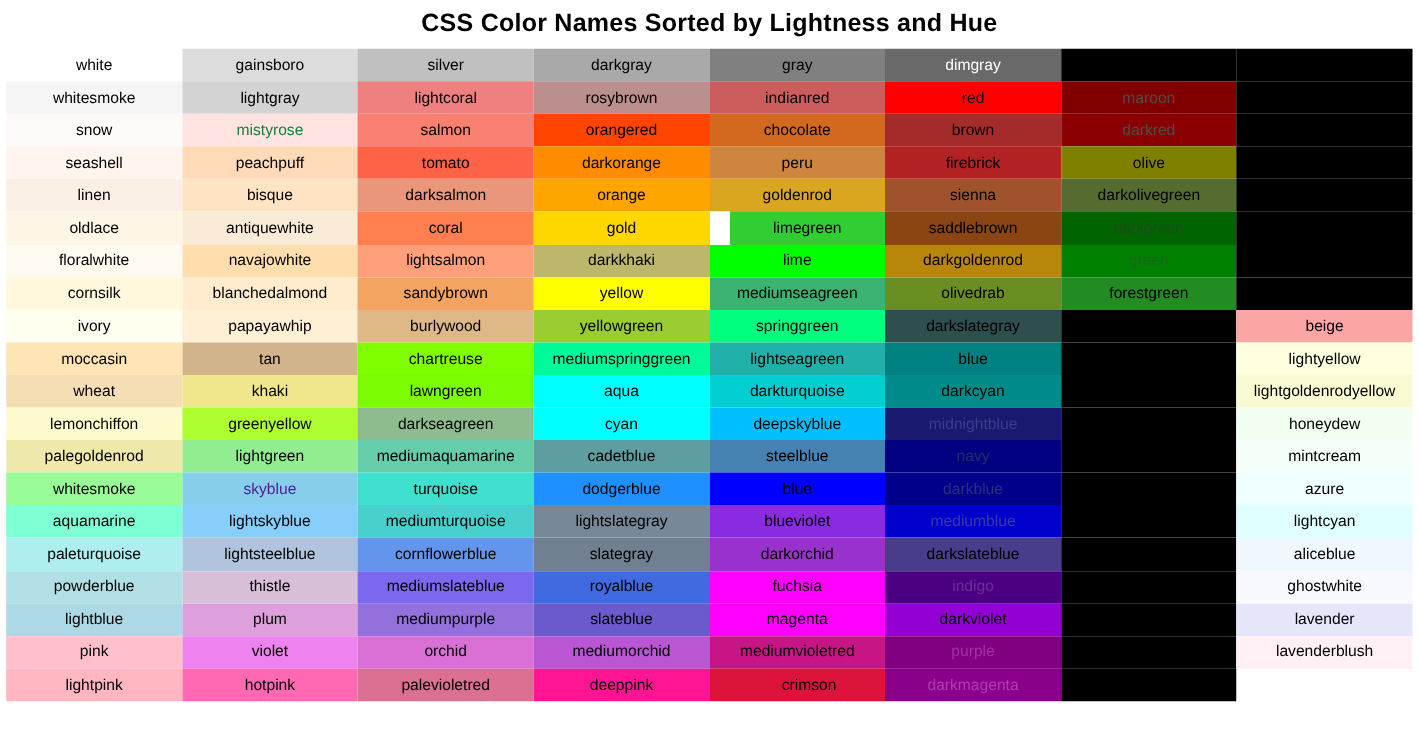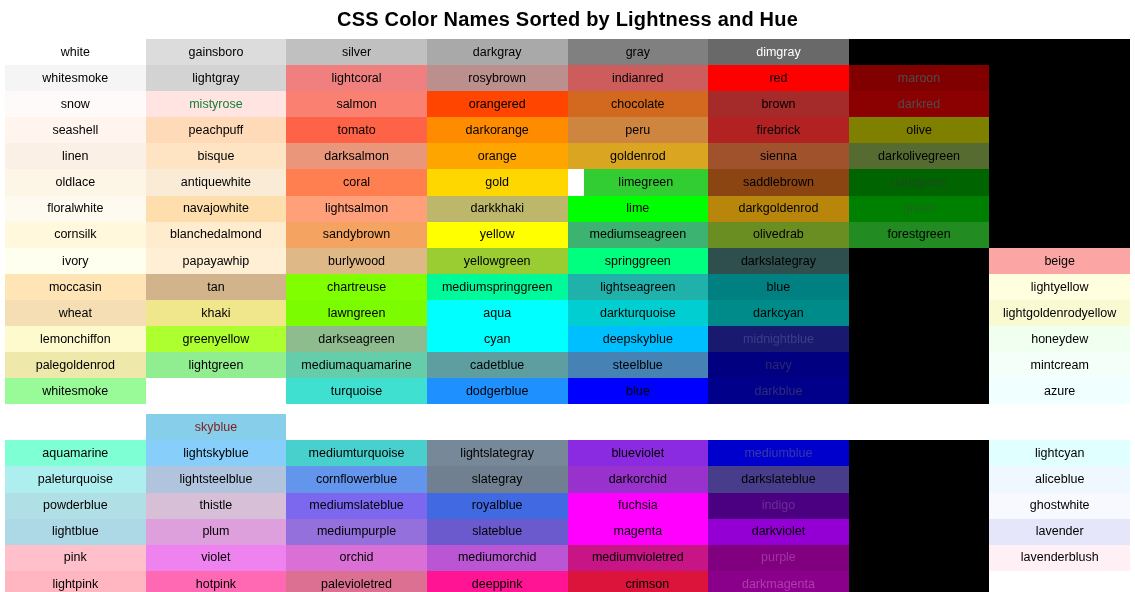--- a/index.html
+++ b/index.html
@@ -152,21 +152,21 @@
       <div class="cell" style="background: rgb(240, 255, 240); color: rgb(0, 0, 0);">honeydew</div>
       <div class="cell" style="background: rgb(238, 232, 170); color: rgb(0, 0, 0);">palegoldenrod</div>
       <div class="cell" style="background: rgb(144, 238, 144); color: rgb(0, 0, 0);">lightgreen</div>
       <div class="cell" style="background: rgb(102, 205, 170); color: rgb(0, 0, 0);">mediumaquamarine</div>
       <div class="cell" style="background: rgb(95, 158, 160); color: rgb(0, 0, 0);">cadetblue</div>
       <div class="cell" style="background: rgb(70, 130, 180); color: rgb(0, 0, 0);">steelblue</div>
       <div class="cell" style="background: rgb(0, 0, 128); color: rgb(43, 43, 107);">navy</div>
       <div class="cell" style="background: rgb(0, 0, 0); color: rgb(0, 0, 0);"></div>
       <div class="cell" style="background: rgb(245, 255, 250); color: rgb(0, 0, 0);">mintcream</div>
       <div class="cell" style="background: rgb(152, 251, 152); color: rgb(0, 0, 0);">whitesmoke</div>
-      <div class="cell" style="background: rgb(135, 206, 235); color: #7f1d1d; margin-top: 36px;">skyblue</div>
+      <div class="cell" style="background: rgb(135, 206, 235); color: #4c1d95;">skyblue</div>
       <div class="cell" style="background: rgb(64, 224, 208); color: rgb(0, 0, 0);">turquoise</div>
       <div class="cell" style="background: rgb(30, 144, 255); color: rgb(0, 0, 0);">dodgerblue</div>
       <div class="cell" style="background: rgb(0, 0, 255); color: rgb(0, 0, 0);">blue</div>
       <div class="cell" style="background: rgb(0, 0, 139); color: rgb(46, 46, 120);">darkblue</div>
       <div class="cell" style="background: rgb(0, 0, 0); color: rgb(0, 0, 0);"></div>
       <div class="cell" style="background: rgb(240, 255, 255); color: rgb(0, 0, 0);">azure</div>
       <div class="cell" style="background: rgb(127, 255, 212); color: rgb(0, 0, 0);">aquamarine</div>
       <div class="cell" style="background: rgb(135, 206, 250); color: rgb(0, 0, 0);">lightskyblue</div>
       <div class="cell" style="background: rgb(72, 209, 204); color: rgb(0, 0, 0);">mediumturquoise</div>
       <div class="cell" style="background: rgb(119, 136, 153); color: rgb(0, 0, 0);">lightslategray</div>

